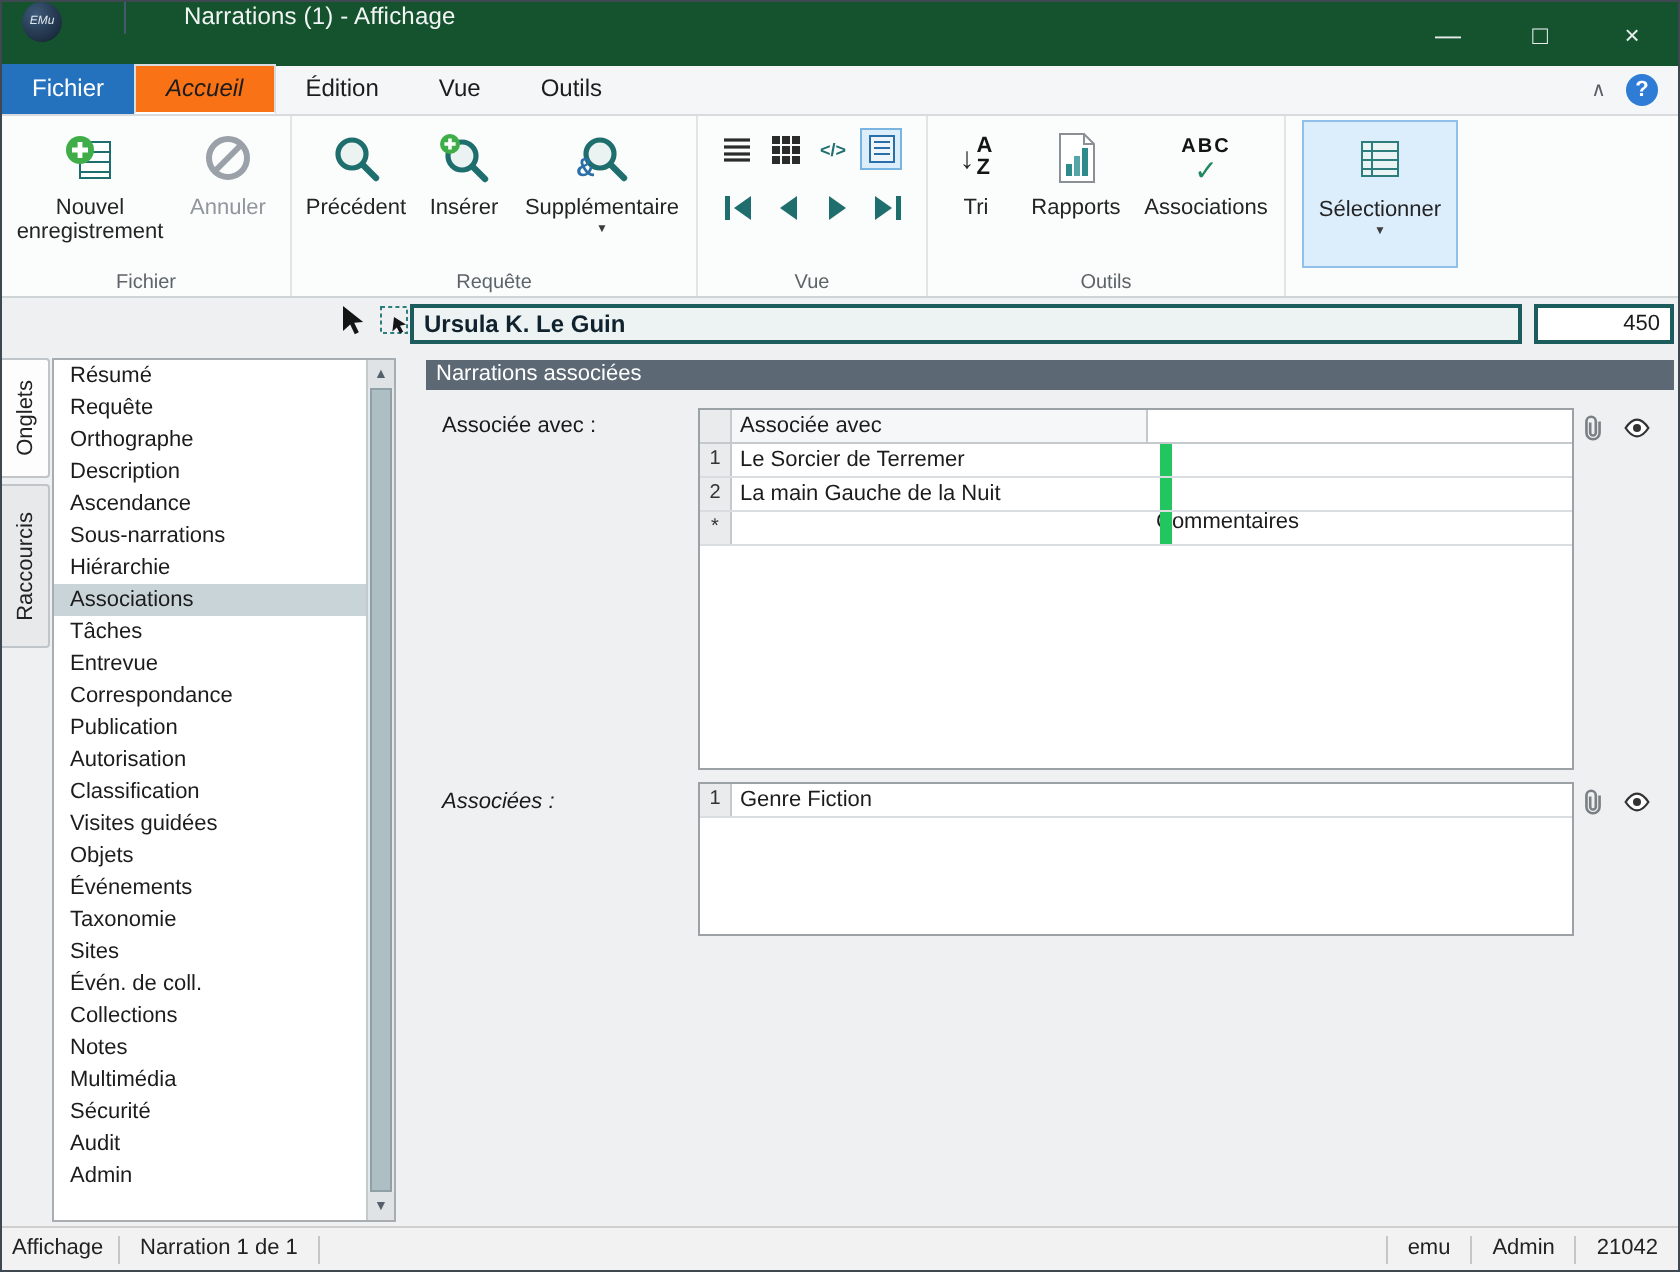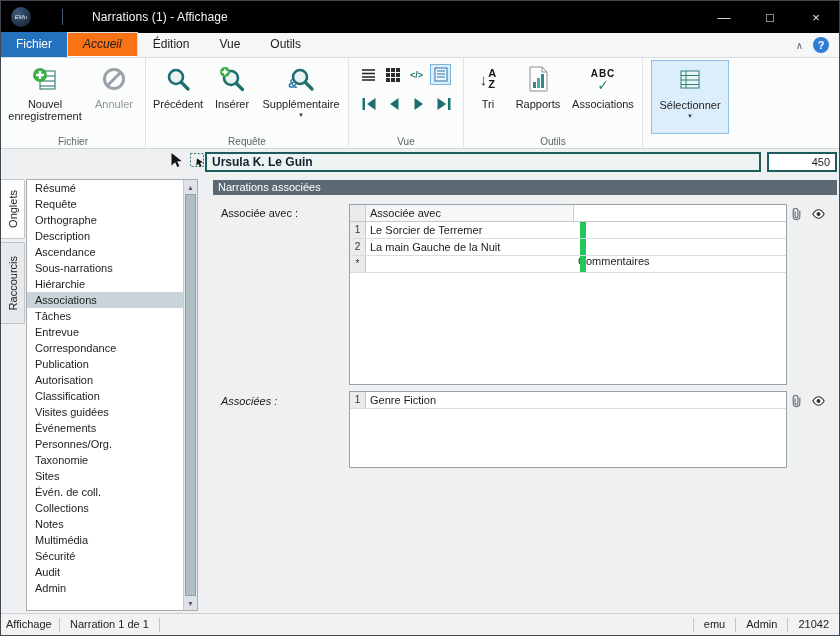--- a/index.html
+++ b/index.html
@@ -3,21 +3,21 @@
 <meta charset="utf-8">
 <style>
   html,body{margin:0;padding:0;background:#fff;}
   *{box-sizing:border-box;}
   .window{
     position:relative;width:840px;height:636px;border:1px solid #3f4750;
     font-family:"Liberation Sans","DejaVu Sans",sans-serif;font-size:12px;color:#1c1c1c;
     background:#eef0f1;overflow:hidden;
   }
   
-  .titlebar{position:absolute;left:0;top:0;width:100%;height:32px;background:#000000;display:flex;align-items:center;color:#f2f4f6;gap:18px;}
+  .titlebar{position:absolute;left:0;top:0;width:100%;height:32px;background:#14532d;display:flex;align-items:flex-start;color:#f2f4f6;gap:18px;}
   .app-icon{width:20px;height:20px;border-radius:50%;background:radial-gradient(circle at 35% 30%,#3d5a7a,#101d2c);margin-left:10px;
     display:flex;align-items:center;justify-content:center;font-size:6px;color:#dfe8f0;font-style:italic;}
   .tb-sep{width:1px;height:16px;background:#46586c;margin:0 11px 0 13px;}
   .tb-title{font-size:12px;letter-spacing:.1px;}
   .tb-btns{margin-left:auto;display:flex;height:100%;}
   .tb-btn{width:46px;height:100%;display:flex;align-items:center;justify-content:center;font-size:13px;color:#e8ecef;cursor:default;}
   
   .tabsrow{position:absolute;left:0;top:32px;width:100%;height:25px;background:#f5f6f7;border-bottom:1px solid #d9dcdf;display:flex;align-items:flex-end;}
   .tab{padding:0 15px;height:25px;line-height:25px;font-size:12px;}
   .tab.file{background:#2471bd;color:#fff;}
@@ -374,24 +374,24 @@
         <div class="side-item"><span>Correspondance</span></div>
 
         <div class="side-item"><span>Publication</span></div>
 
         <div class="side-item"><span>Autorisation</span></div>
 
         <div class="side-item"><span>Classification</span></div>
 
         <div class="side-item"><span>Visites guidées</span></div>
 
+        <div class="side-item"><span>Objets</span></div>
 
         <div class="side-item"><span>Événements</span></div>
 
-        <div class="side-item"><span>Personnes/Org.</span></div>
 
         <div class="side-item"><span>Taxonomie</span></div>
 
         <div class="side-item"><span>Sites</span></div>
 
         <div class="side-item"><span>Évén. de coll.</span></div>
 
         <div class="side-item"><span>Collections</span></div>
 
         <div class="side-item"><span>Notes</span></div>

